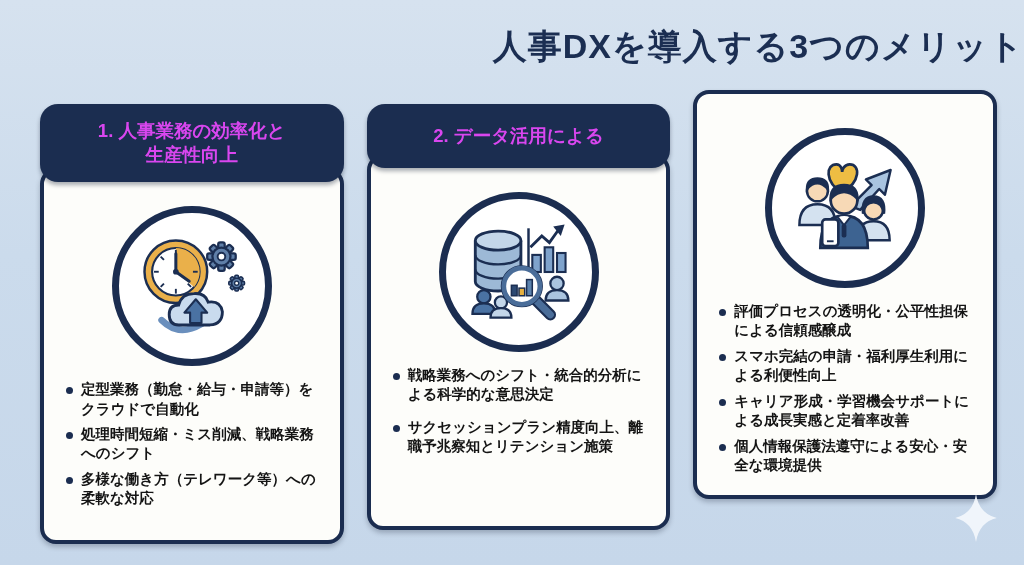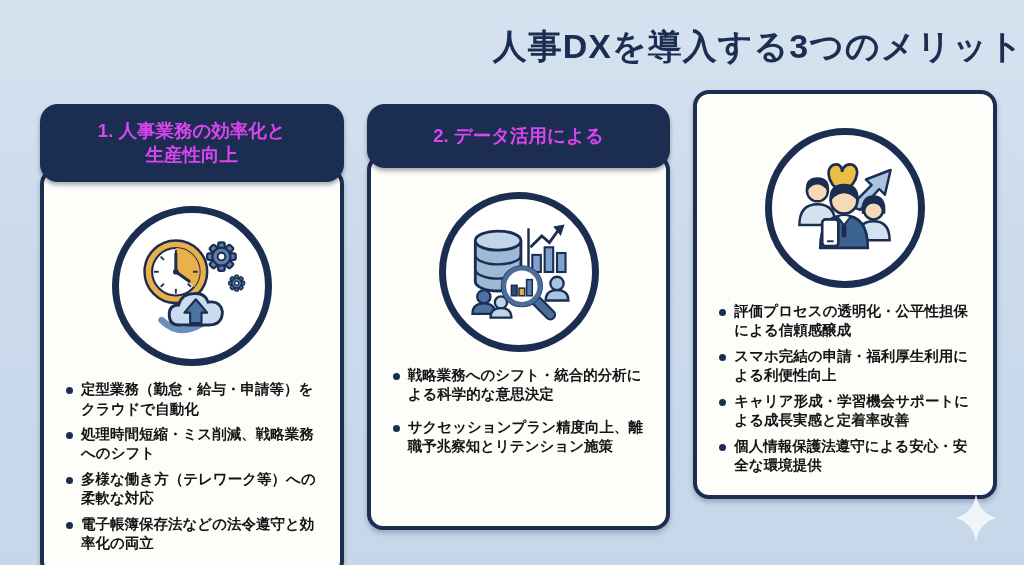--- a/index.html
+++ b/index.html
@@ -140,21 +140,20 @@
             <path d="M28 96 Q46 114 70 100" fill="none" stroke="#6a8fbd" stroke-width="7" stroke-linecap="round"></path>
 
             <path d="M46 101 Q36 101 36 90 Q36 80 46 80 Q49 68 62 68 Q74 67 77 77 Q90 75 92 87 Q92 100 79 101 Z" fill="#c9dbee" stroke="#1b2e52" stroke-width="3"></path>
             <path d="M58 99 L58 88 L52 88 L64 74 L76 88 L70 88 L70 99 Z" fill="#4a72a3" stroke="#1b2e52" stroke-width="2.2" stroke-linejoin="round"></path>
           </svg>
         </div>
         <ul class="bullets">
           <li>定型業務（勤怠・給与・申請等）をクラウドで自動化</li>
           <li>処理時間短縮・ミス削減、戦略業務へのシフト</li>
           <li>多様な働き方（テレワーク等）への柔軟な対応</li>
-          <li>電子帳簿保存法などの法令遵守と効率化の両立</li>
         </ul>
       </div>
     </div>
 
     <div class="card">
       <div class="card-header">
         <div>2. データ活用による</div>
       </div>
       <div class="card-body">
         <div class="icon-circle">

